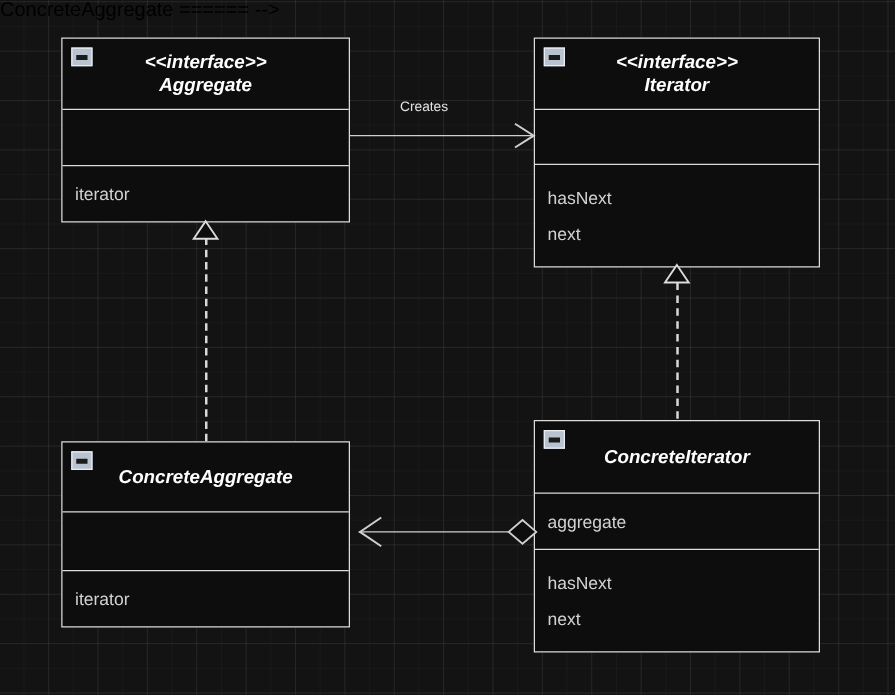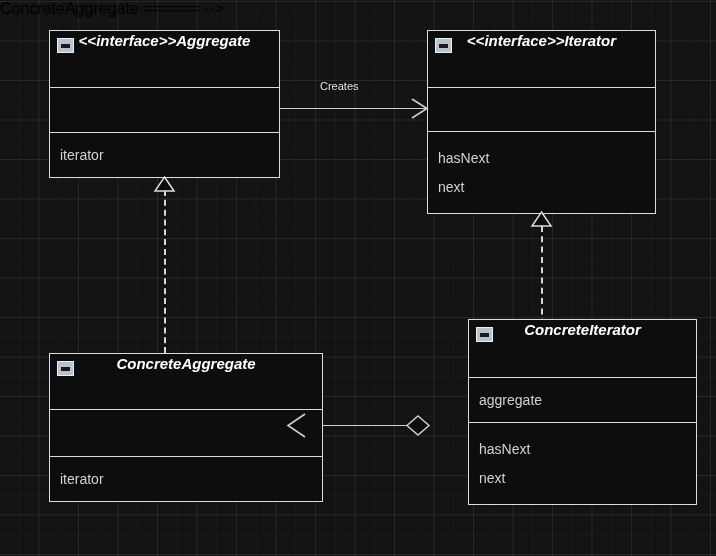--- a/index.html
+++ b/index.html
@@ -38,22 +38,22 @@
     border: 1.5px solid #dcdcdc;
     background: #0d0d0d;
     box-sizing: border-box;
     z-index: 5;
   }
   .uml-header {
     position: relative;
     box-sizing: border-box;
     border-bottom: 1.5px solid #dcdcdc;
     display: flex;
-    flex-direction: row;
-    align-items: flex-start;
+    flex-direction: column;
+    align-items: center;
     justify-content: center;
     color: #ffffff;
     font-weight: bold;
     font-style: italic;
     font-size: 15px;
     line-height: 19px;
     text-align: center;
   }
   .uml-stereotype { display: block; }
   .uml-name { display: block; }
@@ -138,35 +138,35 @@
       <span class="uml-name">Iterator</span>
     </div>
     <div class="uml-compartment attrs empty" style="height:44px;"></div>
     <div class="uml-compartment ops" style="height:81px;">
       <span class="member">hasNext</span>
       <span class="member">next</span>
     </div>
   </div>
 
   
-  <div class="uml-class" style="left:49px; top:353px; width:274px; height:149px;">
+  <div class="uml-class" style="left:49px; top:353px; width:231px; height:149px;">
     <div class="uml-header" style="height:56px;">
       <span class="collapse-btn">
           <i></i>
         </span>
       <span class="uml-name">ConcreteAggregate</span>
     </div>
     <div class="uml-compartment attrs empty" style="height:47px;"></div>
     <div class="uml-compartment ops" style="height:44px;">
       <span class="member">iterator</span>
     </div>
   </div>
 
   
-  <div class="uml-class" style="left:427px; top:319px; width:229px; height:186px;margin-left:41px;">
+  <div class="uml-class" style="left:427px; top:336px; width:229px; height:186px;">
     <div class="uml-header" style="height:58px;">
       <span class="collapse-btn">
           <i></i>
         </span>
       <span class="uml-name">ConcreteIterator</span>
     </div>
     <div class="uml-compartment attrs" style="height:45px;">
       <span class="member">aggregate</span>
     </div>
     <div class="uml-compartment ops" style="height:81px;">

